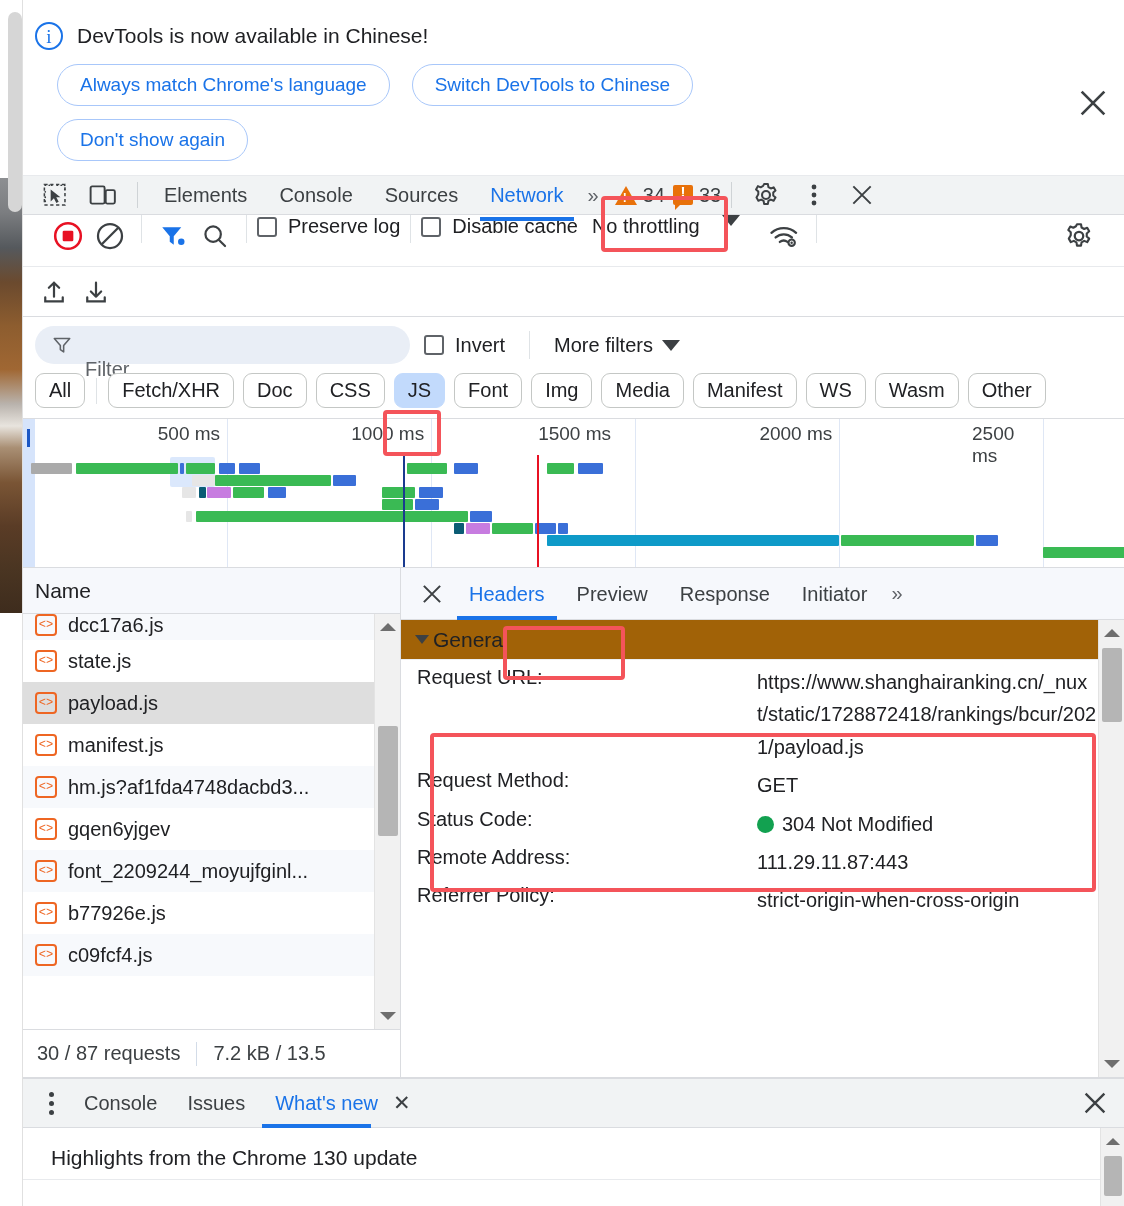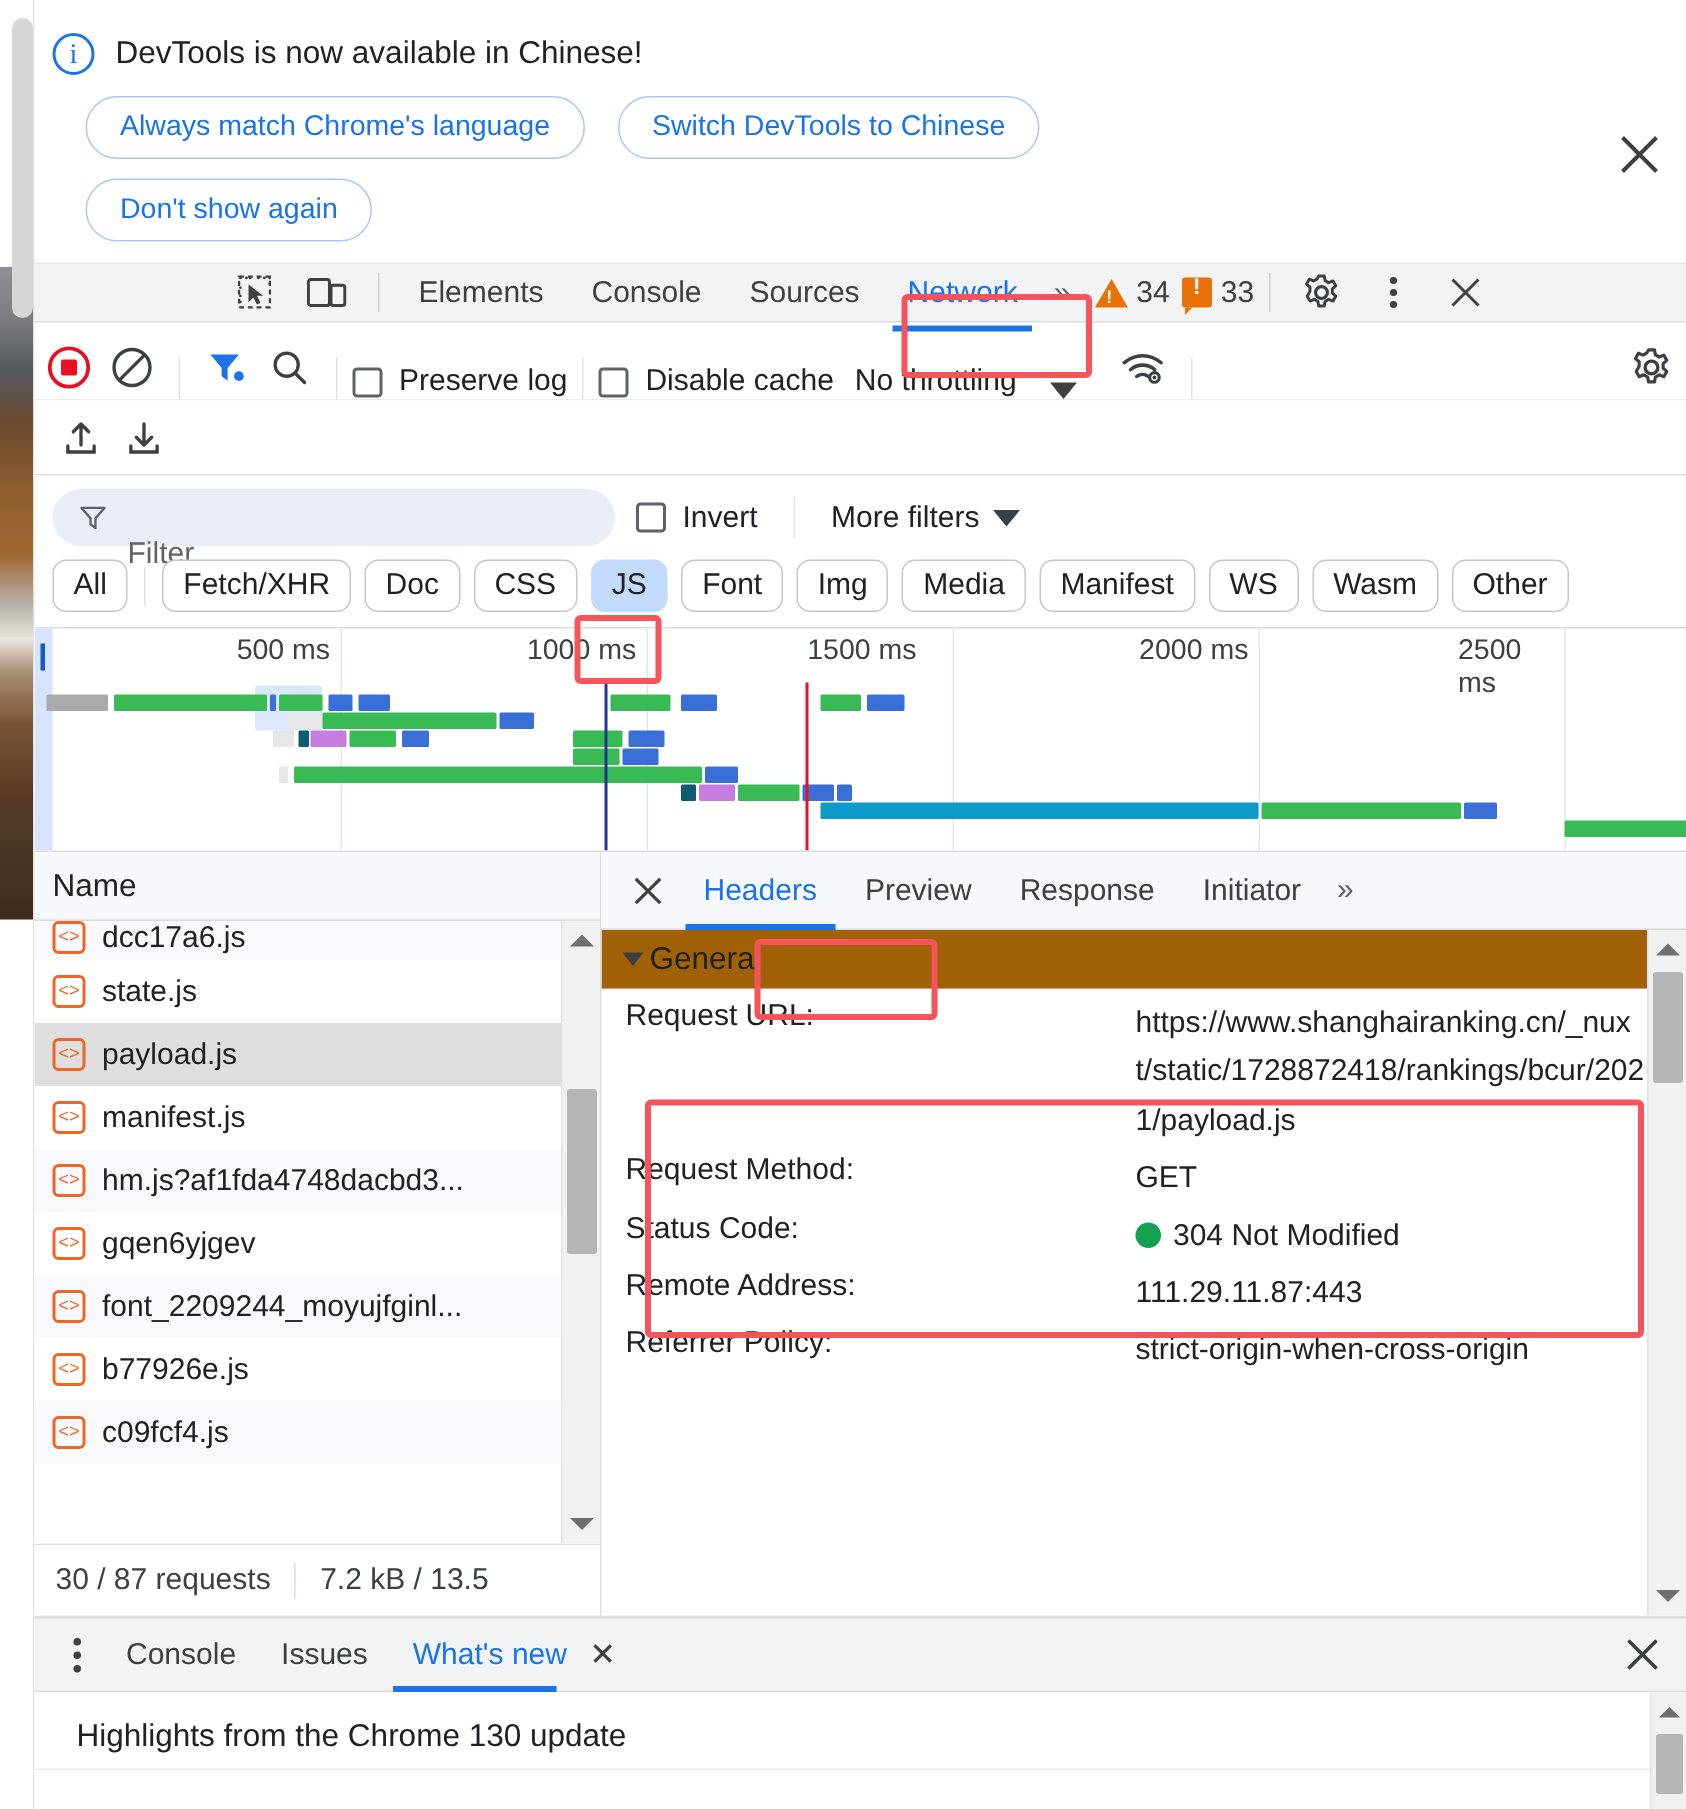--- a/index.html
+++ b/index.html
@@ -62,21 +62,21 @@
     position: absolute; right: 14px; top: 86px;
     width: 34px; height: 34px; cursor: pointer;
     color: #3c4043;
   }
   .banner-close svg { width: 34px; height: 34px; }
 
   
   .tabbar {
     display: flex; align-items: center; height: 39px;
     background: #f1f3f4; border-bottom: 1px solid #dadce0;
-    padding: 0 8px; position: relative; justify-content: center;
+    padding: 0 8px; position: relative;
   }
   .tb-icon { width: 38px; height: 38px; margin: 0 5px; cursor: pointer;
              display: flex; align-items: center; justify-content: center; color: #3c4043; }
   .tb-sep { width: 1px; height: 26px; background: #cfd3d6; margin: 0 10px; }
   .tab {
     font-size: 20px; color: #3c4043; padding: 0 16px; height: 52px;
     line-height: 52px; cursor: pointer; white-space: nowrap;
   }
   .tab.selected { color: #1a73e8; position: relative; }
   .tab.selected::after {
@@ -93,21 +93,21 @@
                      color: #fff; font-size: 12px; font-weight: bold; }
   .err-bub { width: 20px; height: 20px; background: #e8710a; position: relative;
              border-radius: 2px; }
   .err-bub::before { content: "!"; position: absolute; left: 0; right: 0; top: -2px;
                      color: #fff; font-size: 15px; font-weight: bold; text-align: center; }
   .err-bub::after { content: ""; position: absolute; left: 2px; bottom: -5px;
                     border-left: 5px solid #e8710a; border-bottom: 5px solid transparent; }
 
   
   .net-toolbar {
-    display: flex; align-items: flex-end; height: 52px; padding: 0 2px;
+    display: flex; align-items: flex-start; height: 52px; padding: 0 24px;
     border-bottom: 1px solid #e8eaed; background: #fff;
   }
   .net-toolbar2 {
     display: flex; align-items: center; height: 50px; padding: 0 10px;
     border-bottom: 1px solid #dadce0; background: #fff;
   }
   .ntb { width: 42px; height: 42px; display: flex; align-items: center;
          justify-content: center; cursor: pointer; color: #3c4043; }
   .vsep { width: 1px; height: 28px; background: #dfe3e6; margin: 0 10px; }
   .chk { display: flex; align-items: center; gap: 11px; font-size: 20px;

